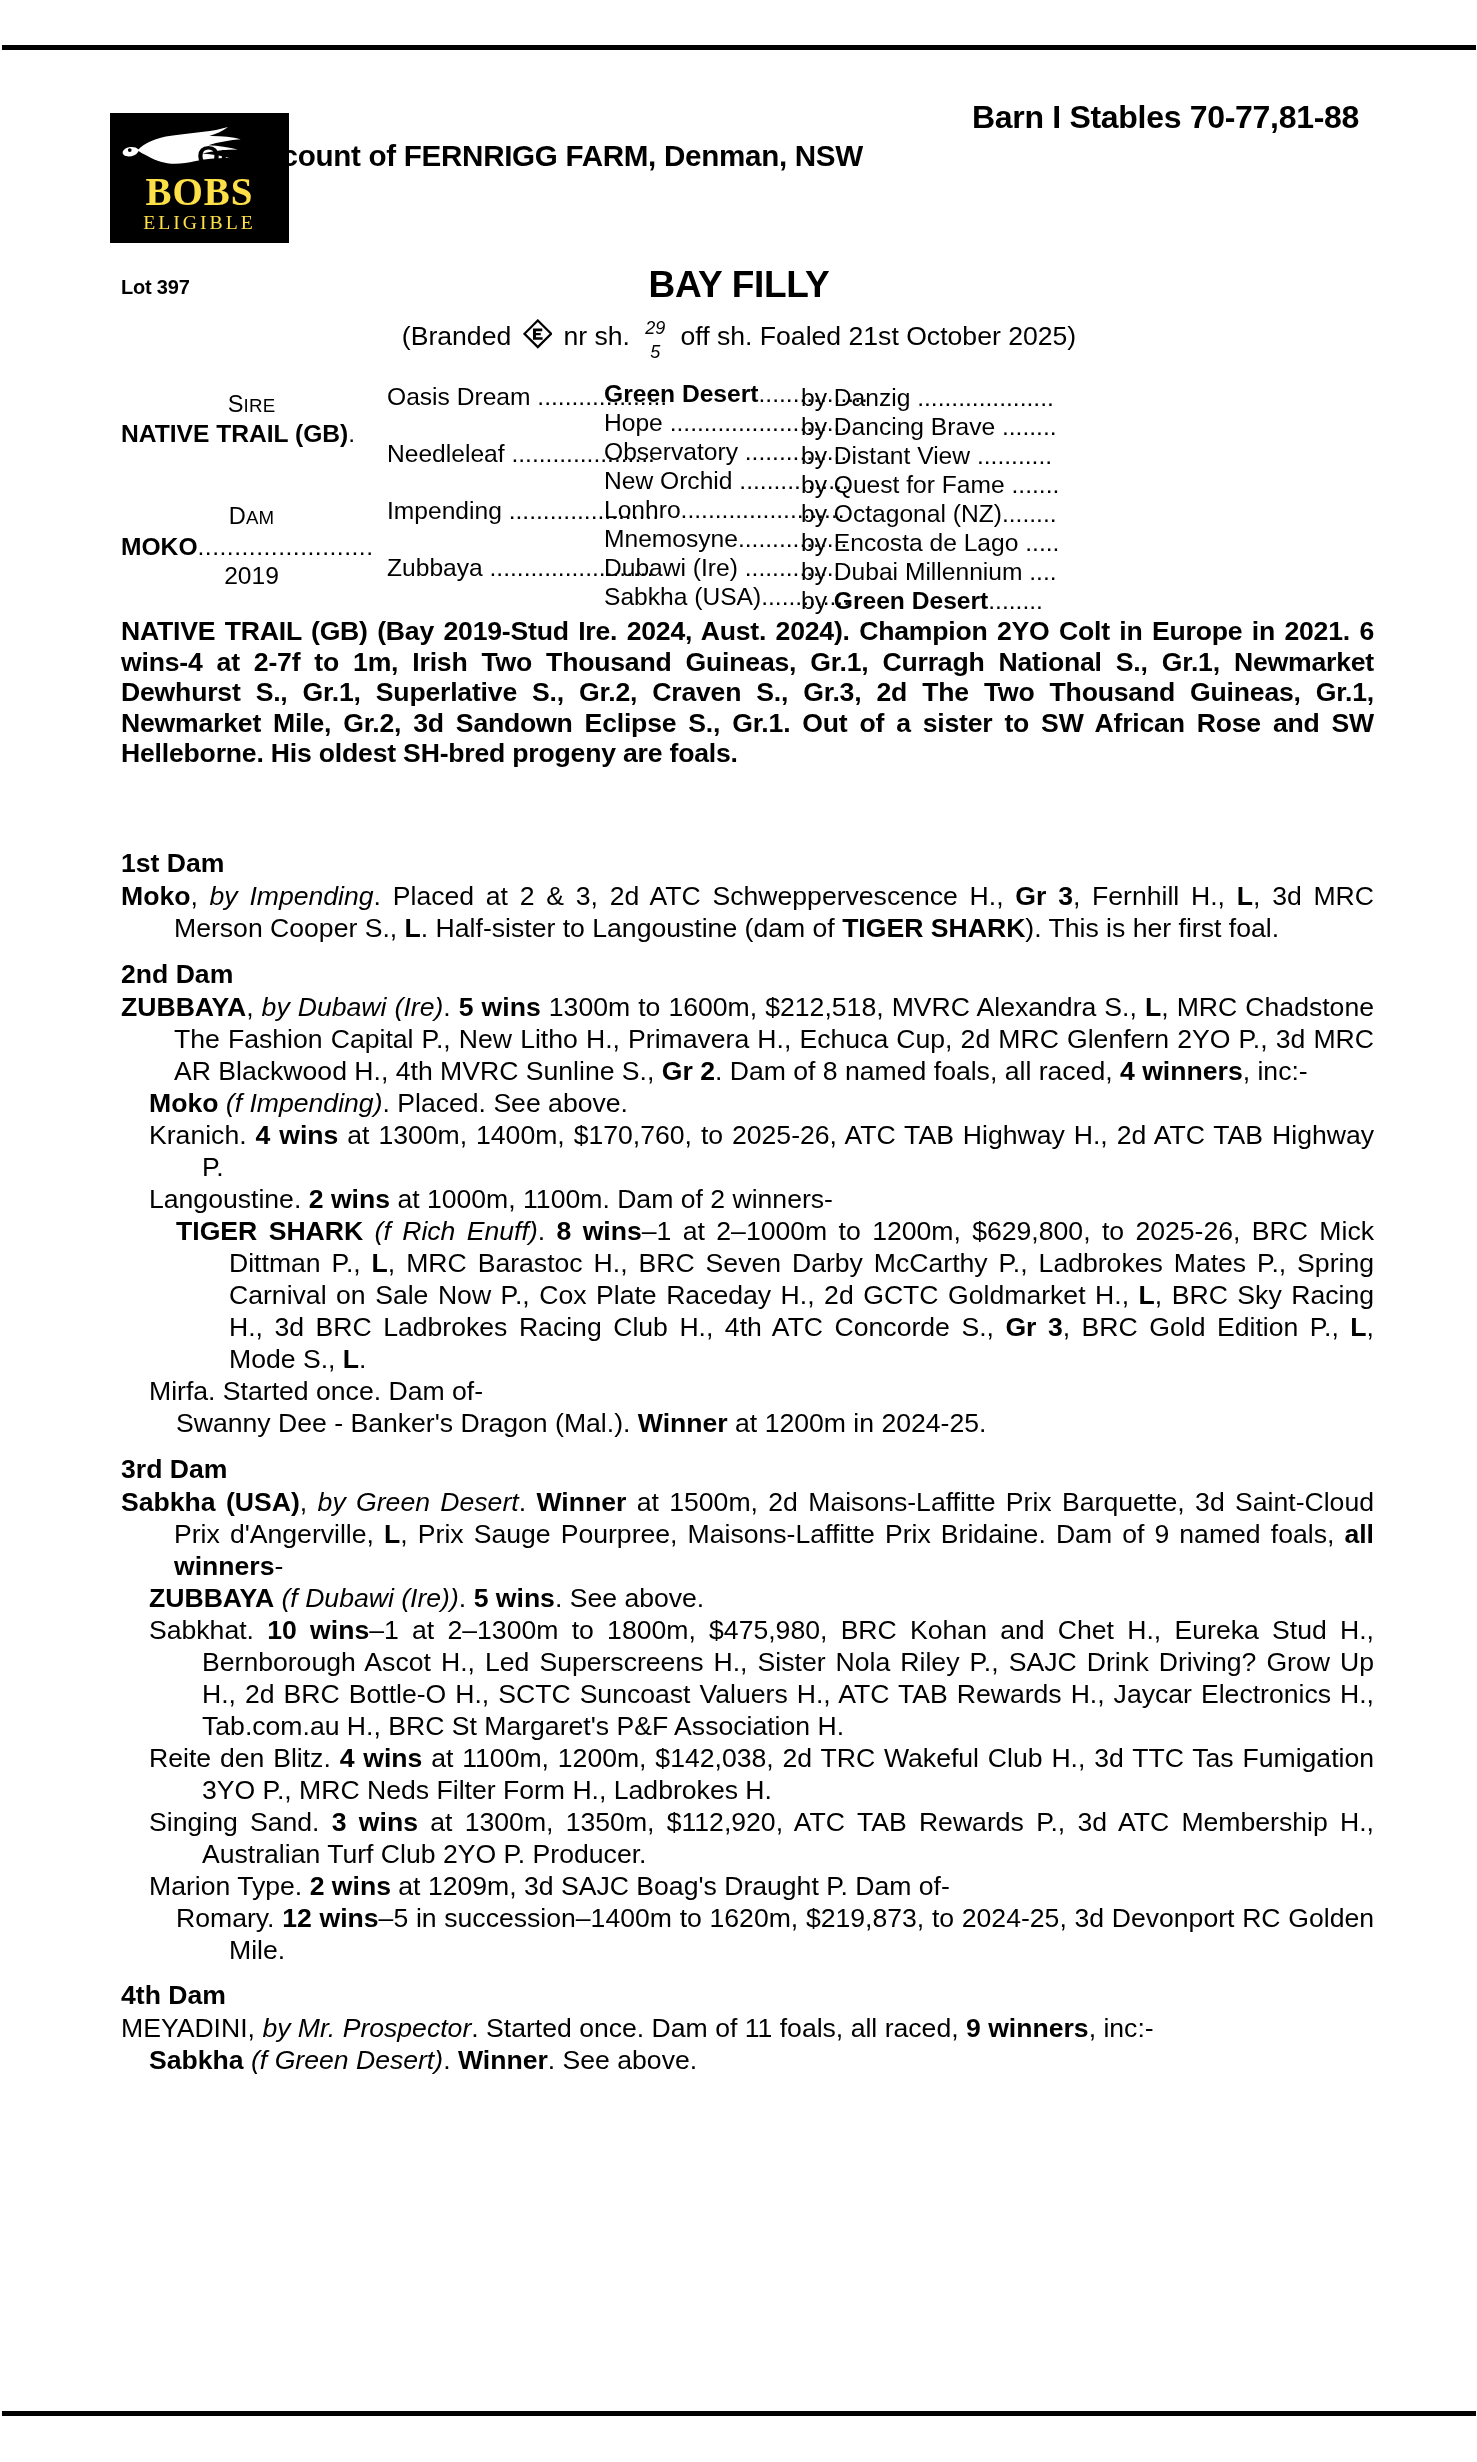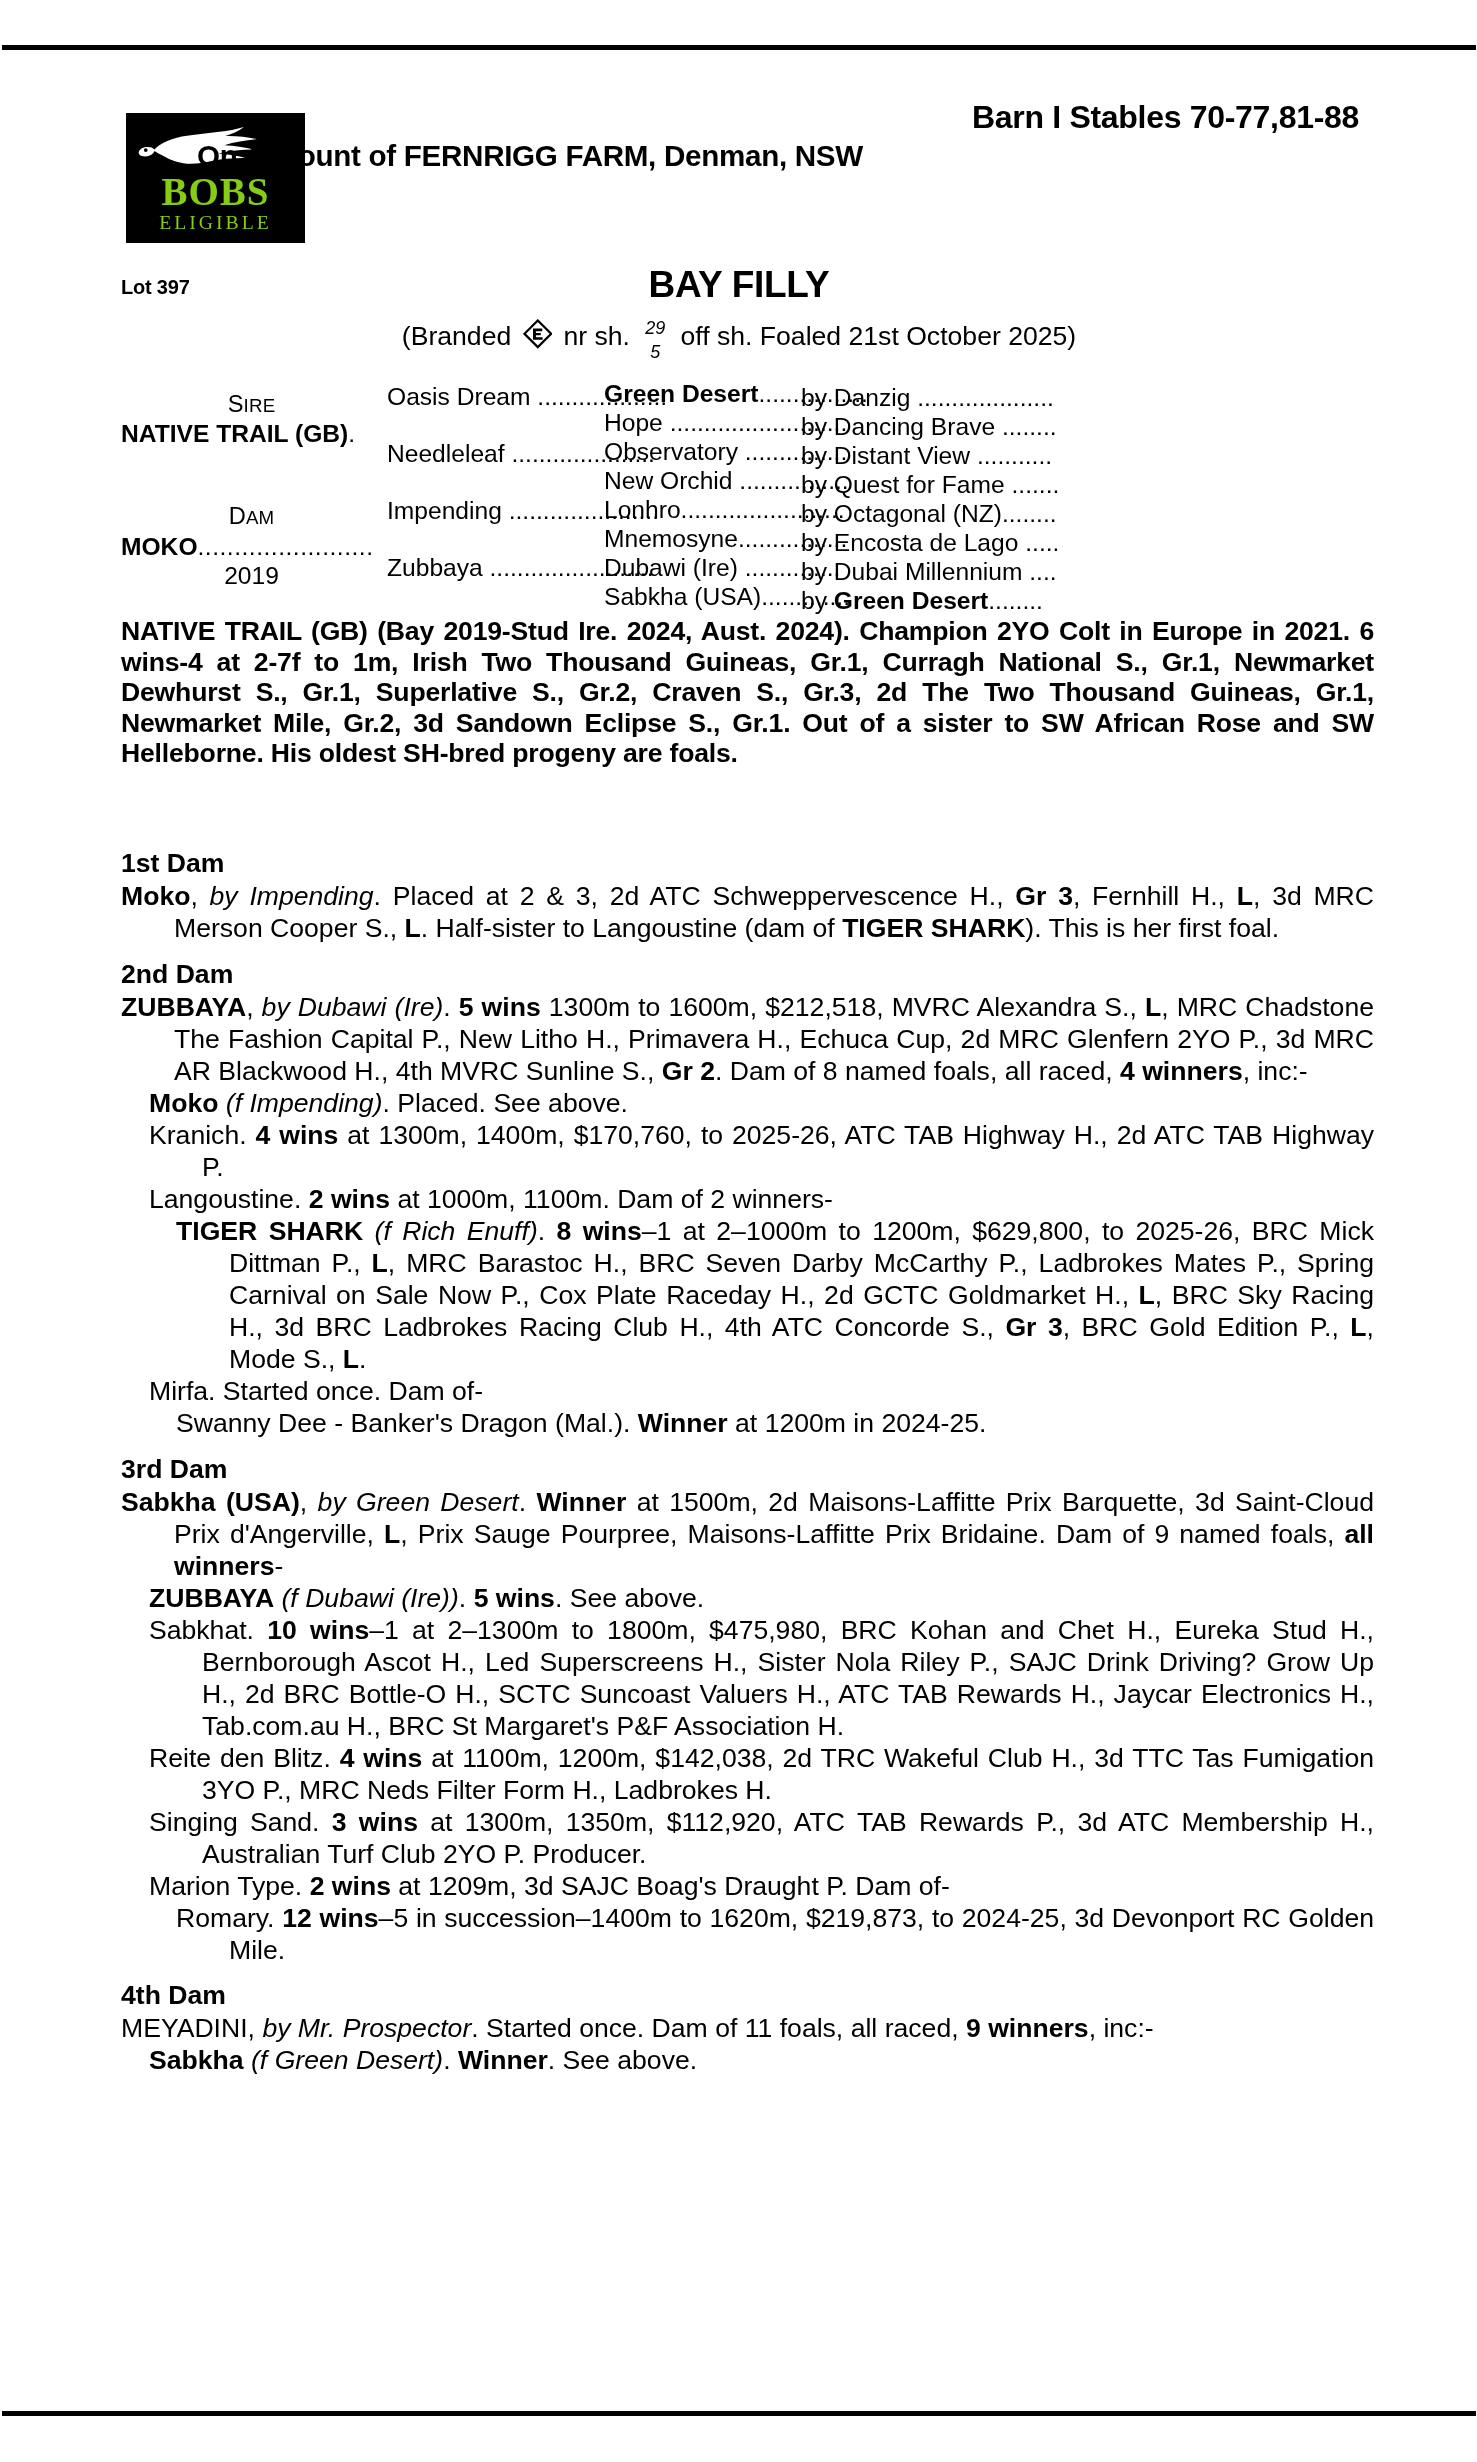--- a/index.html
+++ b/index.html
@@ -37,24 +37,24 @@
 
   
   .header {
     position: absolute;
     left: 0; top: 99px;
     width: 1478px;
     height: 158px;
   }
   .bobs-logo {
     position: absolute;
-    left: 126px; top: 13.8px;
+    left: 110px; top: 13.8px;
     width: 179px; height: 130px;
     background: #000;
-    color: #84cc16;
+    color: #fde047;
     text-align: center;
     overflow: hidden;
   }
   .bobs-logo .horse {
     position: absolute;
     left: 0; top: 7.9px;
     width: 179px; height: 55px;
   }
   .bobs-logo .bobs-word {
     position: absolute;

